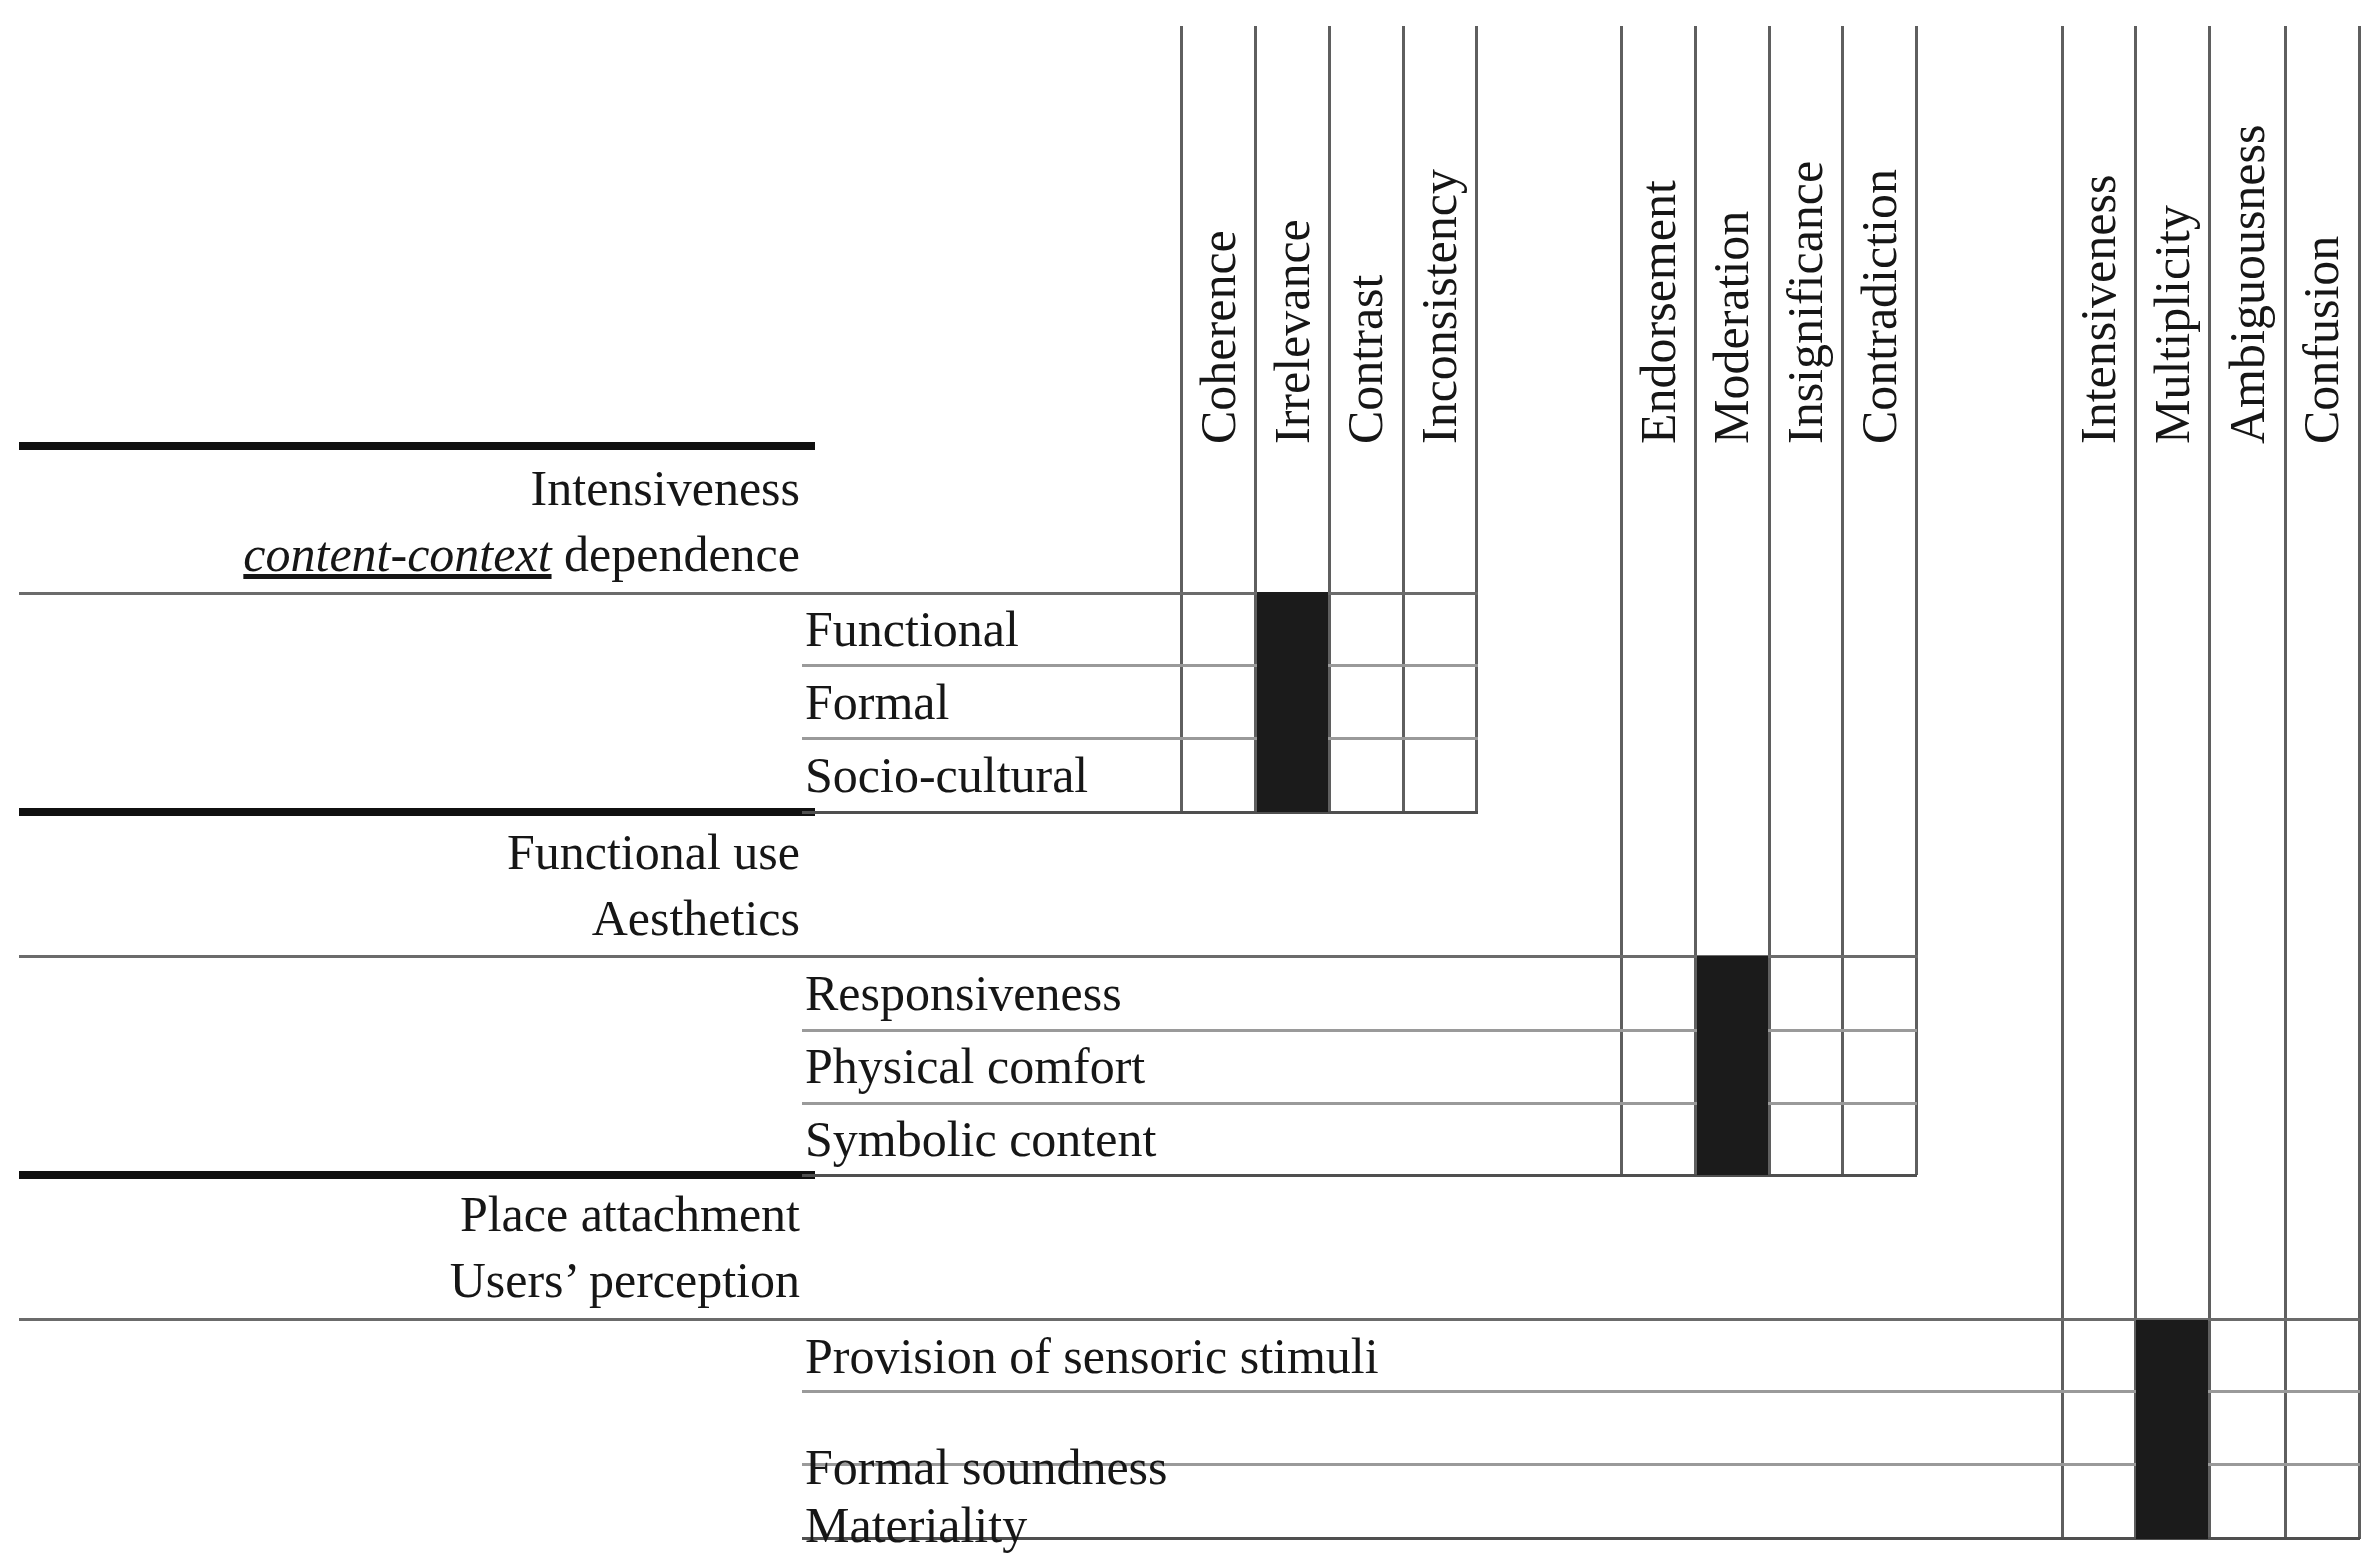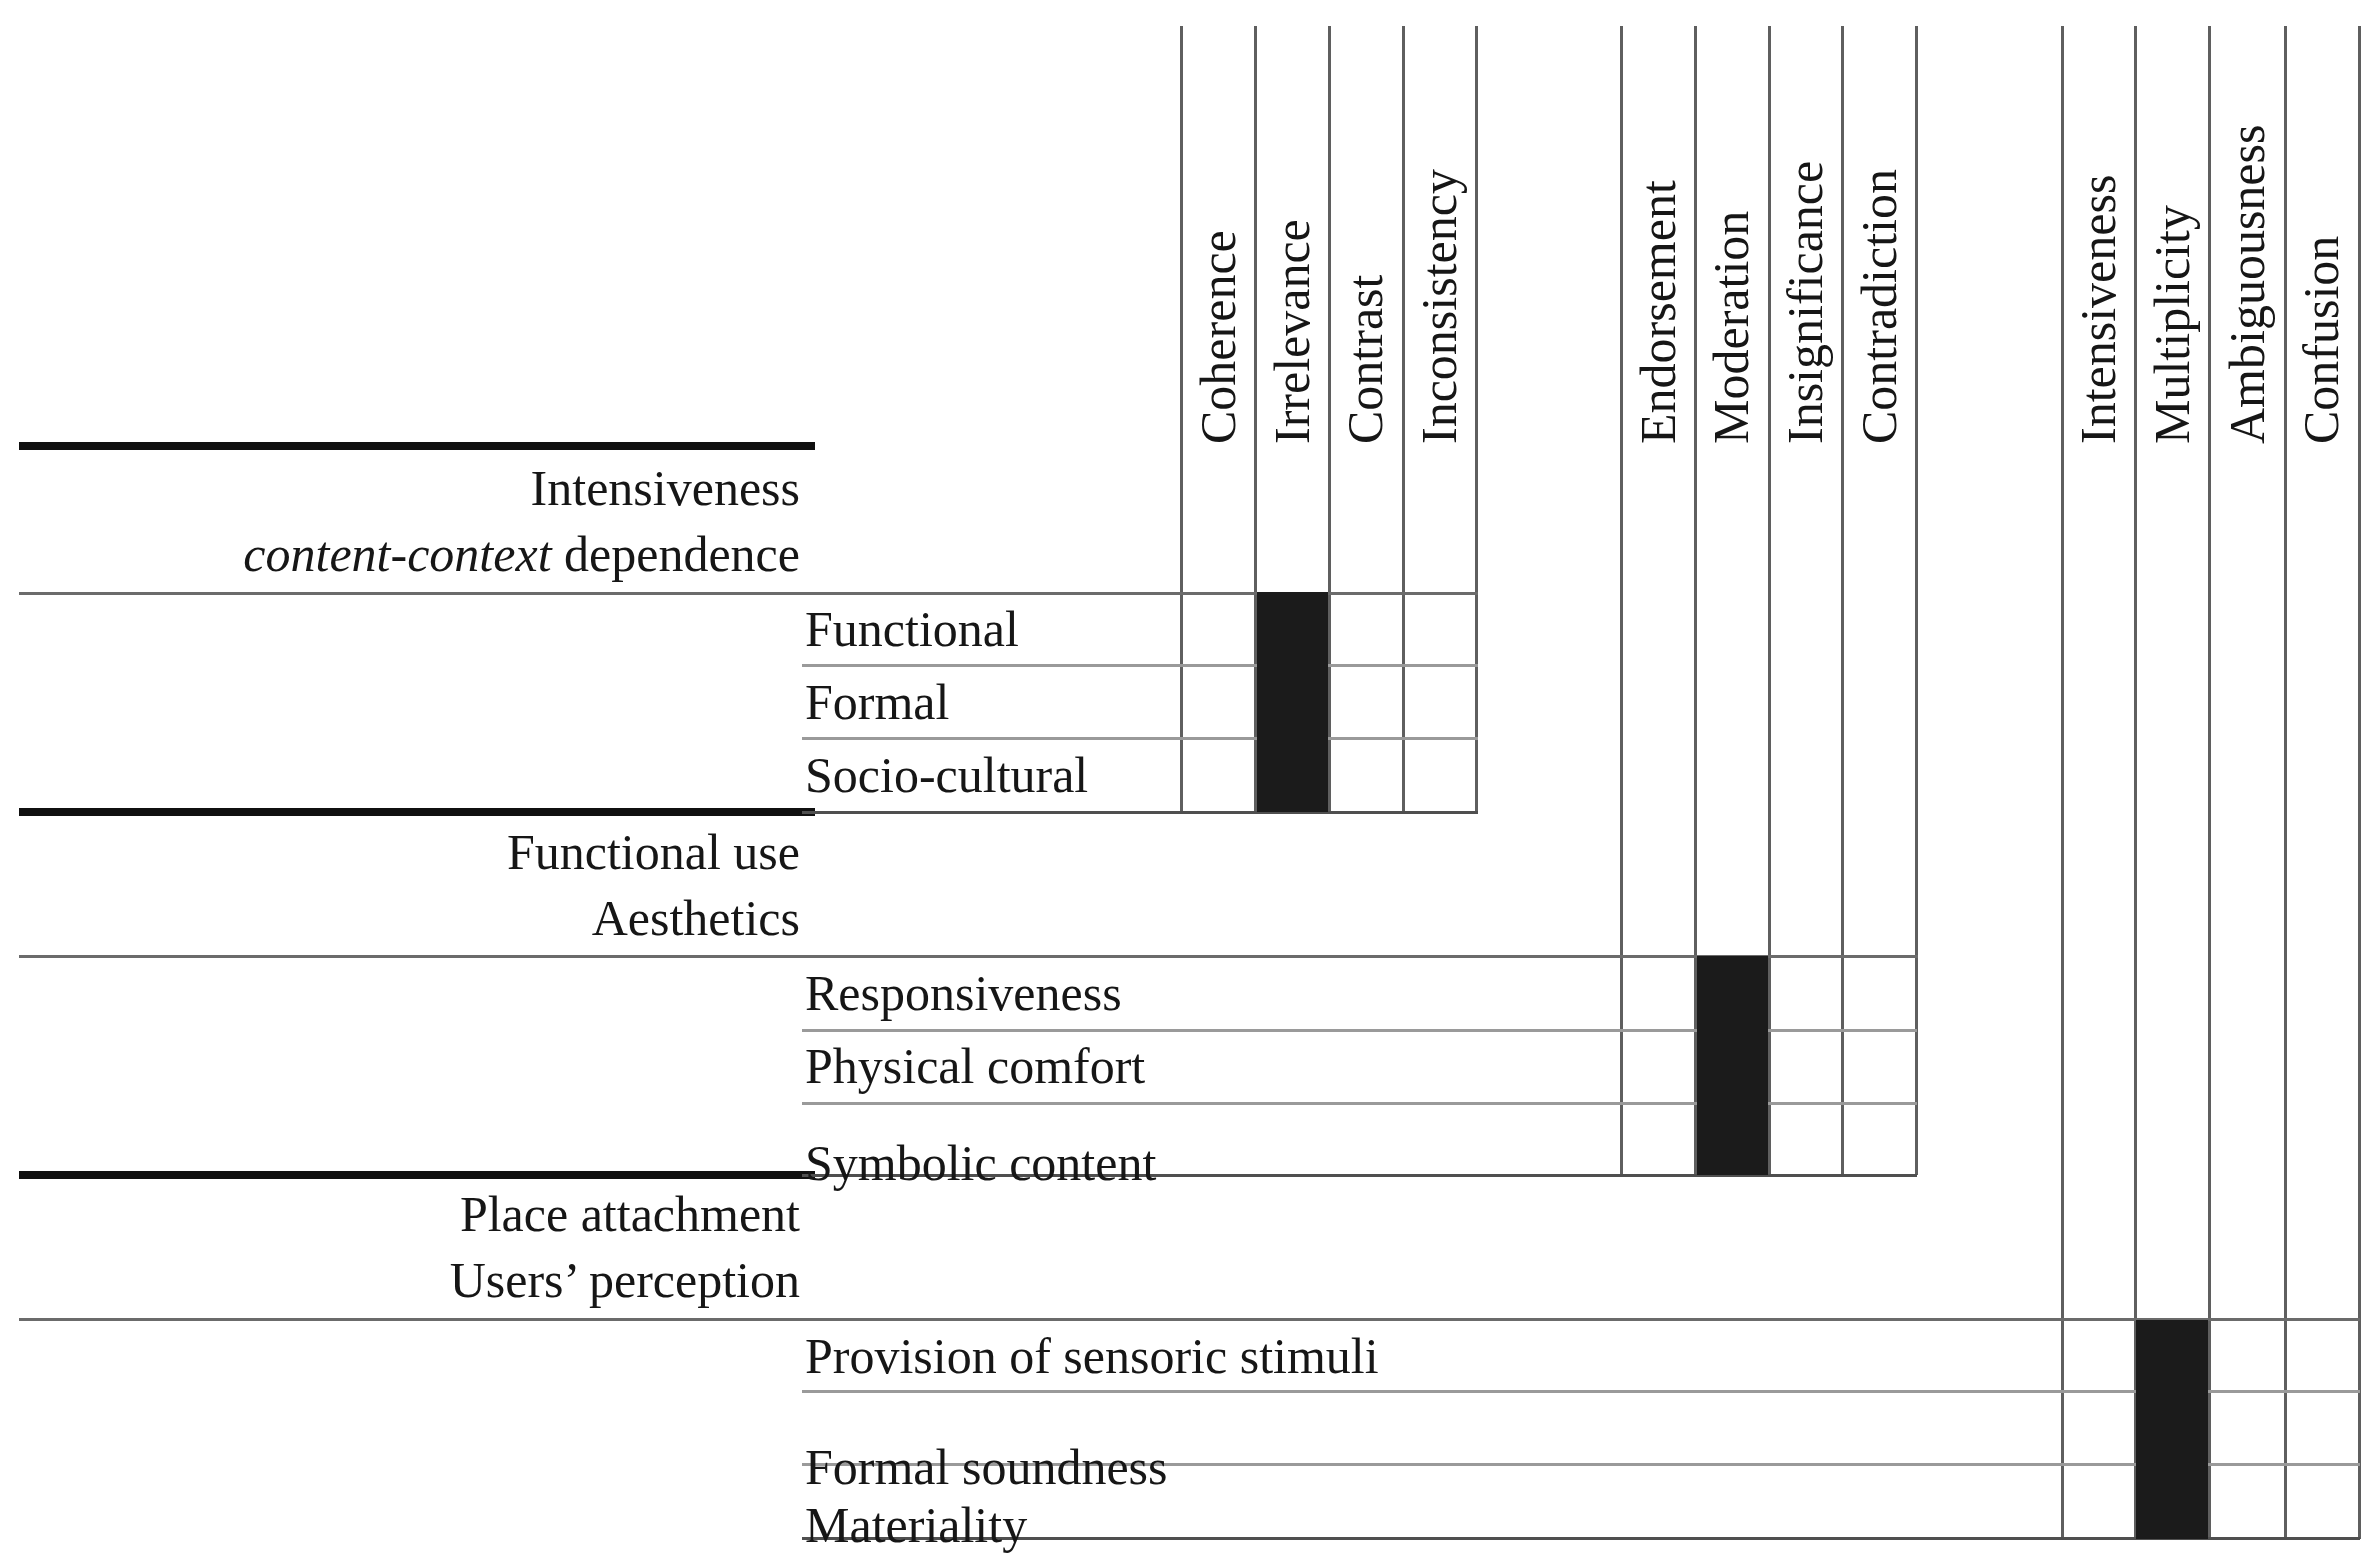--- a/index.html
+++ b/index.html
@@ -23,21 +23,21 @@
     position:absolute; top:24px; height:420px; width:69px;
     writing-mode:vertical-rl; transform:rotate(180deg);
     font-size:50px; line-height:69px; white-space:nowrap;
   }
 
   
   .group-header {
     position:absolute; left:19px; width:781px;
     text-align:right; font-size:50px; line-height:66px; white-space:nowrap;
   }
-  .it { font-style:italic; }
+  .it { font-style:italic;text-decoration:underline; }
 
   
   .row-label {
     position:absolute; left:805px; height:73px;
     display:flex; align-items:center;
     font-size:50px; white-space:nowrap;text-align:right;
   }
 </style>
 </head>
 <body>
@@ -107,21 +107,21 @@
   <div class="row-label" style="top:592px">Functional</div>
   <div class="row-label" style="top:665px">Formal</div>
   <div class="row-label" style="top:738px">Socio-cultural</div>
 
   <div class="group-header" style="top:819px">
     <div>Functional use</div>
     <div>Aesthetics</div>
   </div>
   <div class="row-label" style="top:1029px">Physical comfort</div>
   <div class="row-label" style="top:956px">Responsiveness</div>
-  <div class="row-label" style="top:1126px">Symbolic content</div>
+  <div class="row-label" style="top:1102px">Symbolic content</div>
 
   <div class="group-header" style="top:1181px">
     <div>Place attachment</div>
     <div>Users’ perception</div>
   </div>
   <div class="row-label" style="top:1319px">Provision of sensoric stimuli</div>
   <div class="row-label" style="top:1430px">Formal soundness</div>
   <div class="row-label" style="top:1488px">Materiality</div>
 
 </div>

